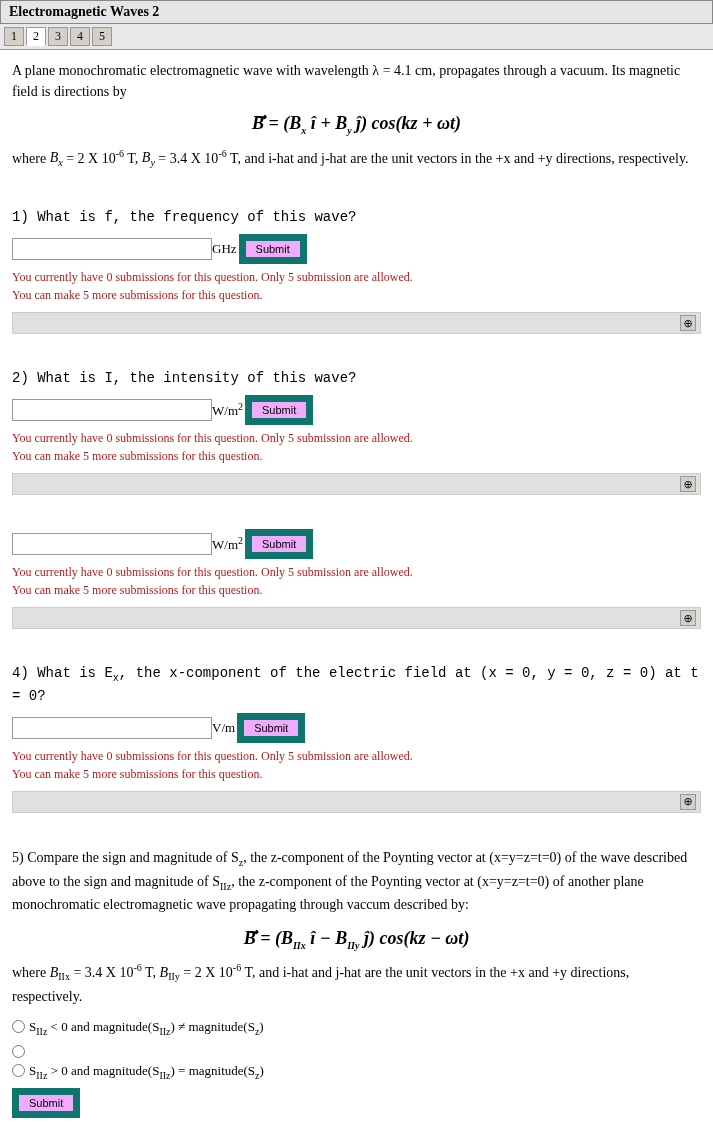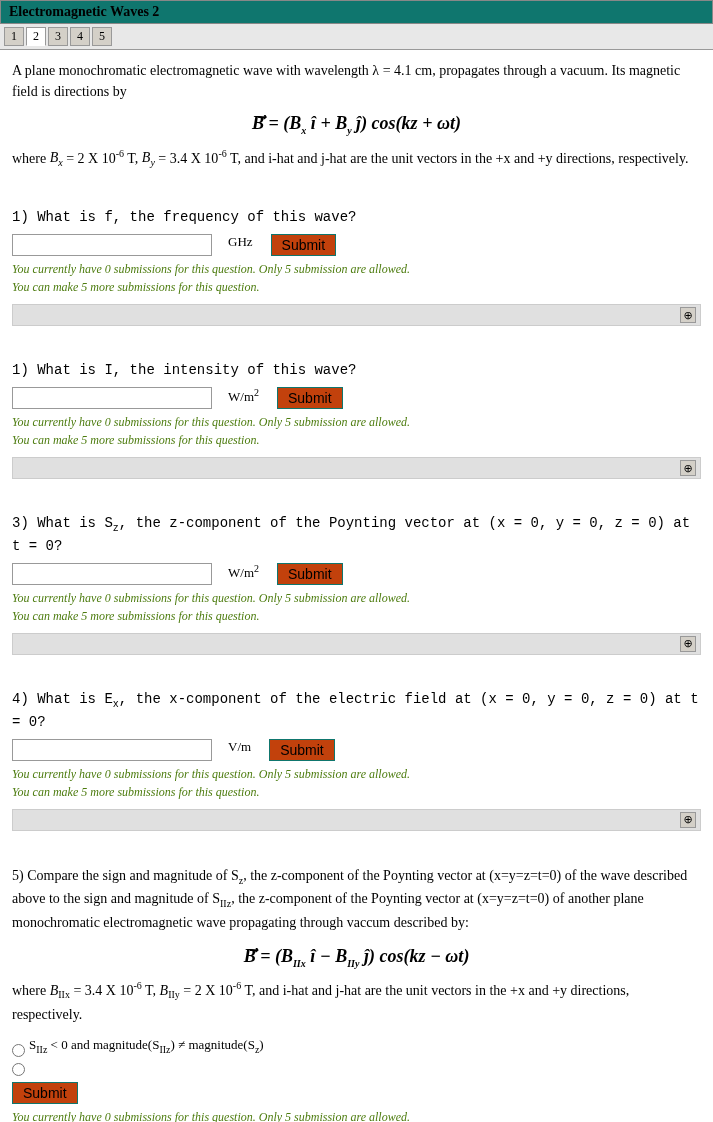--- a/index.html
+++ b/index.html
@@ -4,21 +4,21 @@
   <style>
     * { box-sizing: border-box; margin: 0; padding: 0; }
     body {
       font-family: Times New Roman, serif;
       font-size: 14px;
       background: #fff;
       color: #000;
       width: 713px;
     }
     .title-bar {
-      background: #0f766e;
+      background: #e5e5e5;
       border: 1px solid #888;
       padding: 3px 8px;
       font-weight: bold;
       font-size: 14px;
       display: flex;
       align-items: center;
     }
     .tab-bar {
       display: flex;
       gap: 2px;
@@ -58,47 +58,46 @@
     .question-section {
       margin-top: 14px;
     }
     .question-label {
       margin-bottom: 6px;
       line-height: 1.5;
       font-family: Liberation Mono, monospace;
     }
     .input-row {
       display: flex;
-      align-items: flex-start;
-      gap: 16px;
+      align-items: center;
+      gap: 0;
       margin-bottom: 4px;
     }
     .answer-input {
       border: 1px solid #999;
       width: 200px;
       height: 22px;
       padding: 2px 4px;
       font-size: 13px;
     }
     .unit-label {
       font-size: 13px;
       margin-right: 2px;
     }
     .submit-btn {
-      border: 1px solid #0f766e;
-      background: #c2410c;
+      border: 7px solid #0f766e;
+      background: #f0abfc;
       padding: 2px 10px;
-      font-size: 14px;
+      font-size: 11px;
       cursor: pointer;
     }
     .submission-info {
-      color: #4d7c0f;
+      color: #b91c1c;
       font-size: 12px;
       line-height: 1.5;
-      font-style: italic;
       margin-bottom: 4px;
     }
     .collapsible-bar {
       background: #e0e0e0;
       border: 1px solid #ccc;
       margin: 8px 0;
       padding: 2px 4px;
       display: flex;
       justify-content: flex-end;
       align-items: center;
@@ -113,21 +112,21 @@
       display: flex;
       align-items: center;
       justify-content: center;
       cursor: pointer;
     }
     .divider {
       height: 12px;
     }
     .radio-option {
       display: flex;
-      align-items: flex-end;
+      align-items: flex-start;
       gap: 4px;
       margin-bottom: 4px;
       font-size: 13px;
       line-height: 1.4;
     }
     .radio-option input[type="radio"] {
       margin-top: 2px;
       flex-shrink: 0;
     }
     sup {
@@ -188,42 +187,39 @@
     </div>
   </div>
 
   <div class="collapsible-bar">
     <div class="plus-btn">⊕</div>
   </div>
 
   <div class="divider"></div>
 
   <div class="question-section">
-    <div class="question-label">1) What is I, the intensity of this wave?</div>
+    <div class="question-label">2) What is I, the intensity of this wave?</div>
     <div class="input-row">
       <input type="text" class="answer-input" style="">
       <span class="unit-label">W/m<sup>2</sup></span>
       <button class="submit-btn">Submit</button>
     </div>
     <div class="submission-info">
       <span>You currently have 0 submissions for this question. Only 5 submission are allowed.</span><br>
       <span>You can make 5 more submissions for this question.</span>
     </div>
   </div>
 
   <div class="collapsible-bar">
     <div class="plus-btn">⊕</div>
   </div>
 
   <div class="divider"></div>
 
   <div class="question-section">
-    <div class="question-label">
-      3) What is S<sub>z</sub>, the z-component of the Poynting vector at (x = 0, y = 0, z = 0) at t = 0?
-    </div>
     <div class="input-row">
       <input type="text" class="answer-input" style="">
       <span class="unit-label">W/m<sup>2</sup></span>
       <button class="submit-btn">Submit</button>
     </div>
     <div class="submission-info">
       <span>You currently have 0 submissions for this question. Only 5 submission are allowed.</span><br>
       <span>You can make 5 more submissions for this question.</span>
     </div>
   </div>
@@ -273,20 +269,24 @@
       respectively.
     </div>
 
     <div class="radio-option">
       <input type="radio" name="q5" style="">
       <span>S<sub>IIz</sub> &lt; 0 and magnitude(S<sub>IIz</sub>) ≠ magnitude(S<sub>z</sub>)</span>
     </div>
     <div class="radio-option">
       <input type="radio" name="q5" style="">
     </div>
+    <div class="radio-option">
+      <input type="radio" name="q5" style="">
+      <span>S<sub>IIz</sub> &gt; 0 and magnitude(S<sub>IIz</sub>) = magnitude(S<sub>z</sub>)</span>
+    </div>
 
     <div style="margin-top:6px; margin-bottom:4px;">
       <button class="submit-btn">Submit</button>
     </div>
     <div class="submission-info">
       <span>You currently have 0 submissions for this question. Only 5 submission are allowed.</span><br>
       
     </div>
   </div>
 

